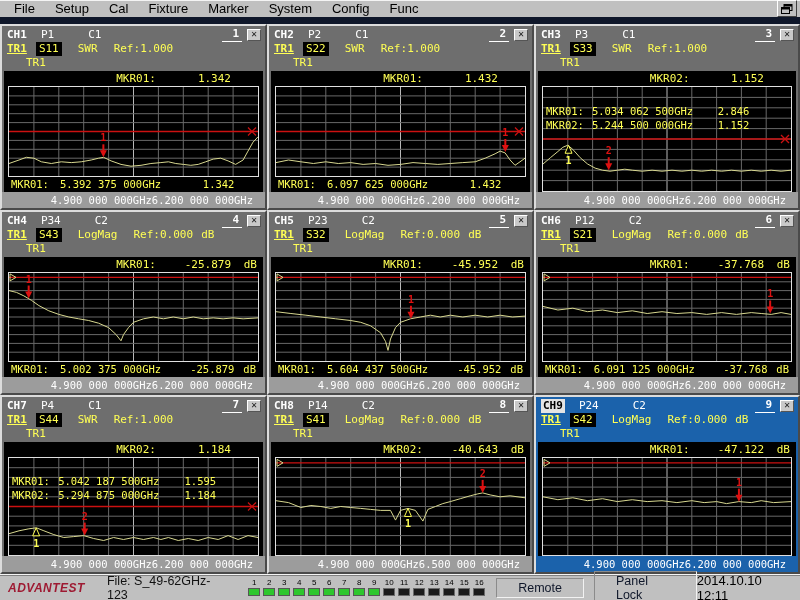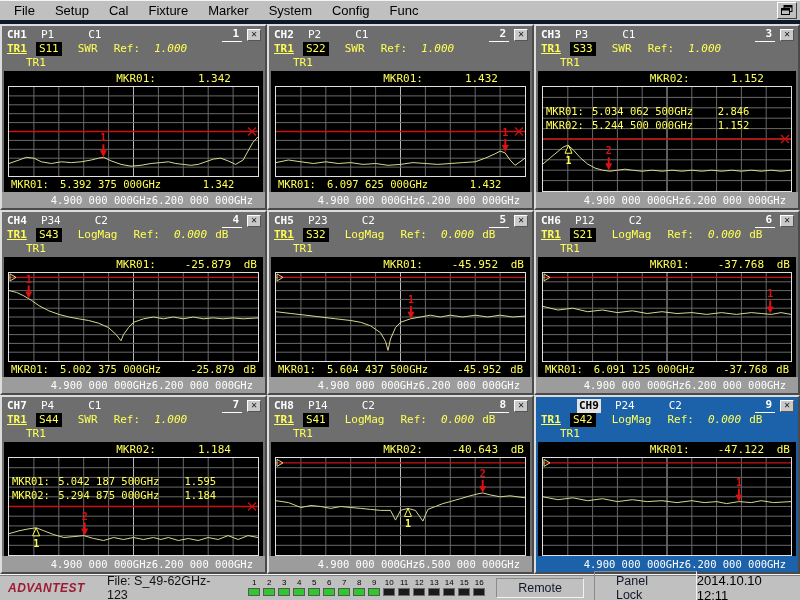--- a/index.html
+++ b/index.html
@@ -1,50 +1,50 @@
 <!DOCTYPE html>
 <html><head>
 <meta charset="utf-8">
 <style>
   * { box-sizing: border-box; margin: 0; padding: 0; }
   html,body { width: 800px; height: 600px; overflow: hidden; }
   body { background: #c0c0c0; font-family: "Liberation Sans", sans-serif; position: relative; }
 
   
   .menubar { height: 24px; display: flex; align-items: center; background: #c0c0c0;
-             border-bottom: 4px solid #0f172a; box-shadow: 0 1px 0 #f4f4f4 inset; padding-left: 4px; }
+             border-bottom: 7px solid #0f172a; box-shadow: 0 1px 0 #f4f4f4 inset; padding-left: 4px; }
   .menu-item { font-size: 13px; color: #000; padding: 3px 10px; cursor: default; }
   .restore-btn { margin-left: auto; margin-right: 3px; width: 20px; height: 17px; background: #c0c0c0;
                  border: 1px solid; border-color: #fff #404040 #404040 #fff; display: flex;
                  align-items: center; justify-content: center; }
 
   
   .grid { width: 800px; height: 550px; display: grid;
           grid-template-columns: 267px 267px 266px; grid-template-rows: 186px 185px 179px; }
   .panel { background: #6e6e6e; border: 2px solid; border-color: #dcdcdc #4a4a4a #4a4a4a #dcdcdc;
            display: flex; flex-direction: column; overflow: hidden;
            font-family: "DejaVu Sans Mono", monospace; }
   .panel.active { background: #1b62ab; }
 
   .panel-head { padding: 1px 4px 1px 5px; color: #fff; font-size: 11px; line-height: 14px; }
   .head-row1 { display: flex; align-items: center; }
   .ch-id { font-weight: bold; }
-  .panel.active .ch-id { background: #e4e4e4; color: #000; padding: 0 2px; font-weight: bold; margin-left: 36px; }
+  .panel.active .ch-id { background: #e4e4e4; color: #000; padding: 0 2px; font-weight: bold; }
   .port { margin-left: 14px; }
   .cal  { margin-left: 34px; }
   .win-num { margin-left: auto; font-weight: bold; border-bottom: 1px solid #fff; padding: 0 3px 0 10px; }
   .close-btn { width: 14px; height: 12px; margin-left: 5px; background: #c9c9c9; color: #222;
                border: 1px solid; border-color: #fff #555 #555 #fff; font-size: 8px; line-height: 10px;
                text-align: center; cursor: default; font-family: "Liberation Sans", sans-serif; }
   .head-row2 { display: flex; align-items: center; color: #ffff55; }
   .tr1 { font-weight: bold; text-decoration: underline; }
   .sparam { background: #000; padding: 0 3px; margin-left: 9px; }
   .fmt { margin-left: 16px; }
   .ref-lab { margin-left: 16px; }
-  .ref-val { margin-left: 14px; font-style: italic; }
+  .ref-val { margin-left: 0; }
   .ref-unit { margin-left: 8px; }
   .head-row3 { color: #ffff55; padding-left: 19px; }
 
   .plot-zone { flex: 1; background: #000; margin: 0 2px; display: flex; flex-direction: column; min-height: 0; }
   .mkr-row { height: 15px; flex: 0 0 15px; color: #ffff55; font-size: 11px; line-height: 15px;
              display: flex; padding: 0 6px; }
   .mkr-label { margin-left: 43%; }
   .mkr-val { margin-left: auto; }
   .mkr-unit { width: 26px; text-align: right; }
   .plot-box { flex: 1; margin: 0 4px; border: 1px solid #e0e0e0; position: relative; min-height: 0; }

